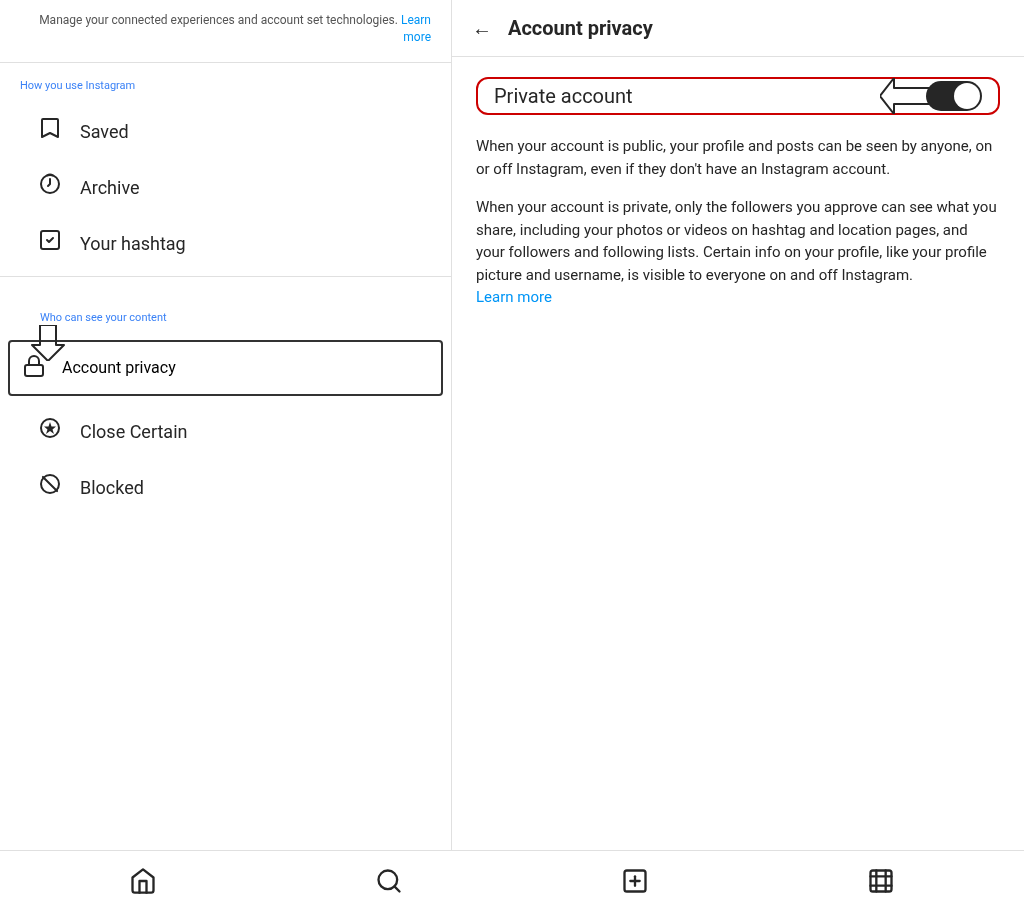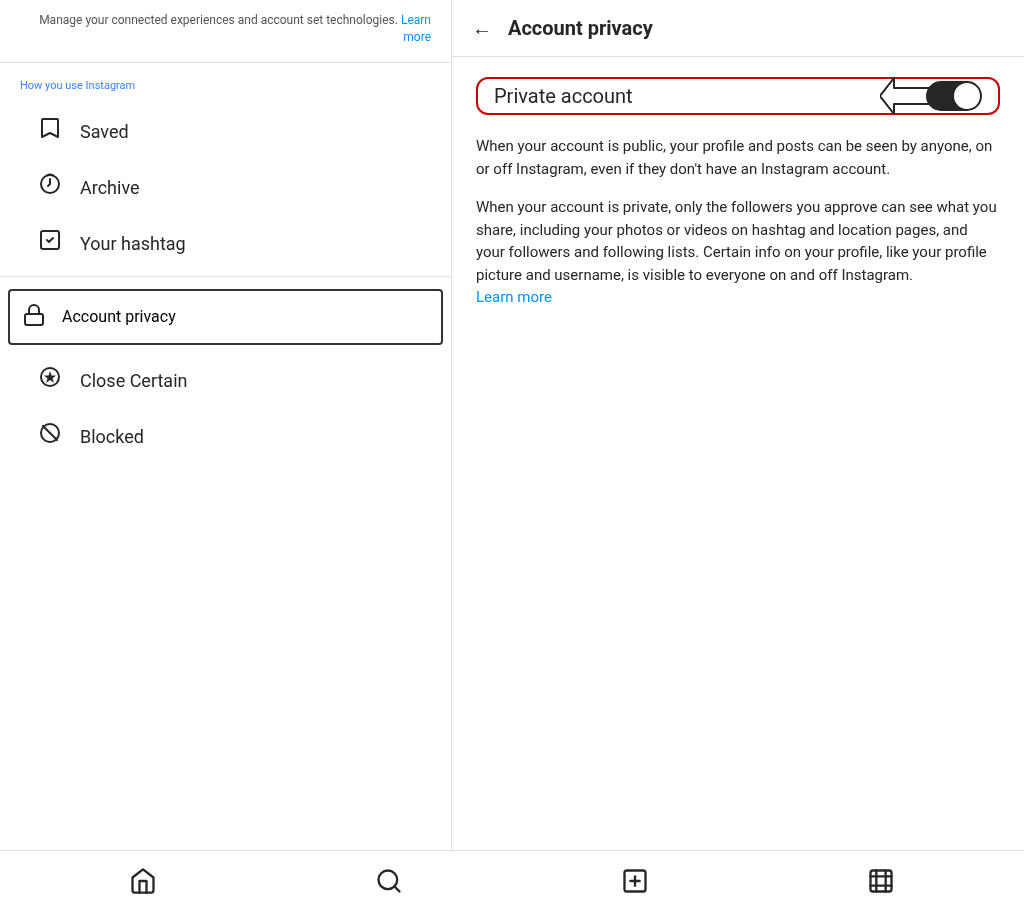--- a/index.html
+++ b/index.html
@@ -237,20 +237,27 @@
           <polyline points="9,12 11,14 15,10"></polyline>
         </svg>
       </div>
       <span class="label">Your hashtag</span>
     </div>
 
 
 
     <div class="divider"></div>
 
+    <div style="padding: 10px 20px 4px 20px; position: relative;">
+
+      <svg style="position:absolute; left:30px; top:40px; width:36px; height:36px;" viewBox="0 0 36 36" fill="#cc0000" stroke="none">
+        <polygon points="10,0 26,0 26,20 34,20 18,36 2,20 10,20"></polygon>
+      </svg>
+      <div class="section-header" style="padding-left: 20px;">Who can see your content</div>
+    </div>
 
     <div style="margin: 4px 8px; border: 2px solid #333; border-radius: 4px; display: flex; align-items: center; padding: 12px 12px; gap: 16px; cursor: pointer;">
       <div class="icon">
         <svg width="24" height="24" viewBox="0 0 24 24">
           <rect x="3" y="11" width="18" height="11" rx="2" ry="2"></rect>
           <path d="M7 11V7a5 5 0 0110 0v4"></path>
         </svg>
       </div>
       <span class="label">Account privacy</span>
     </div>

